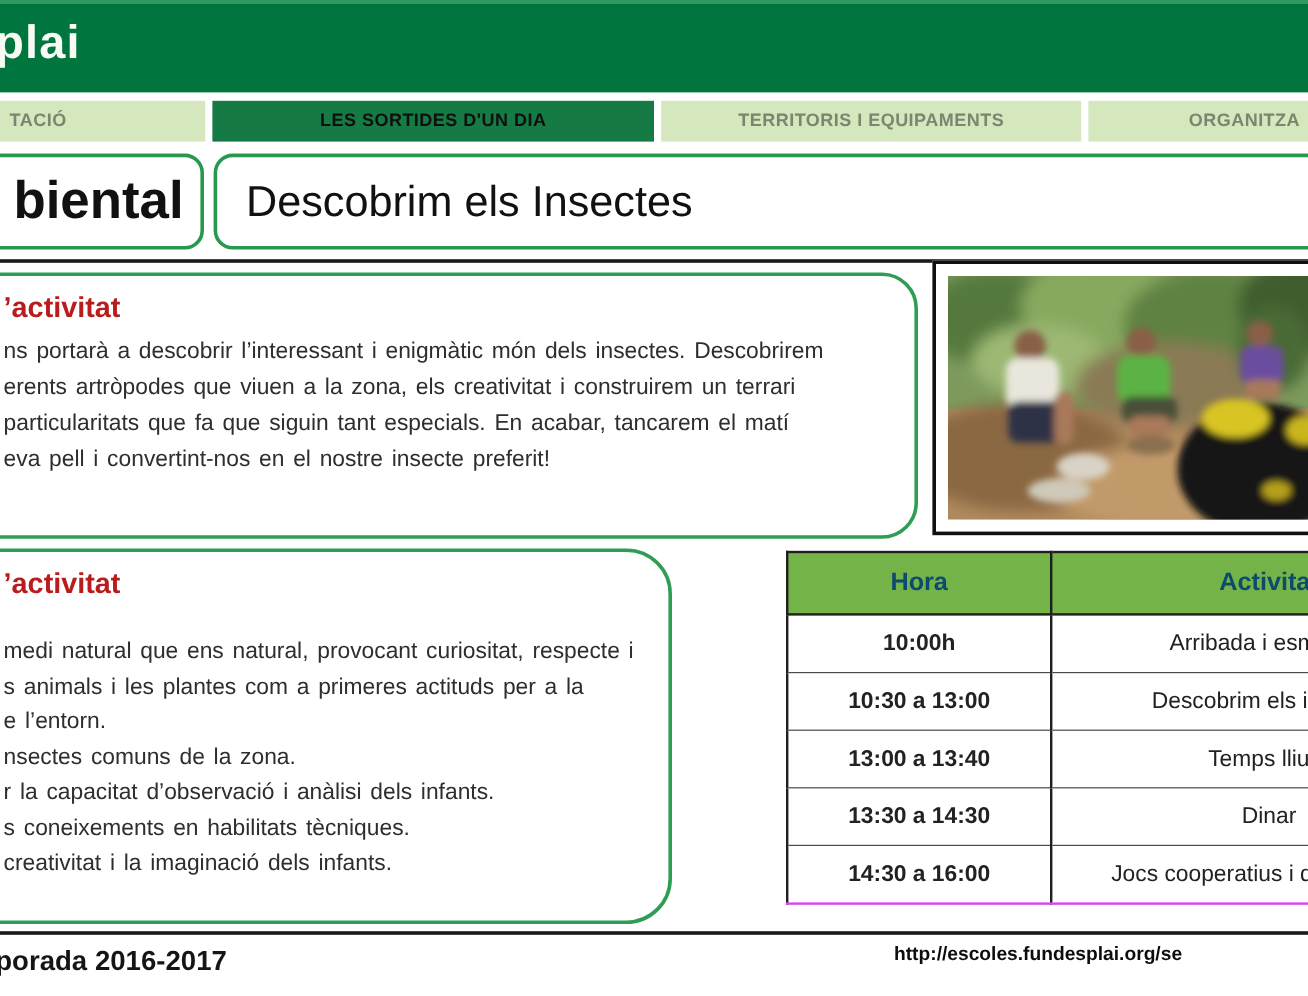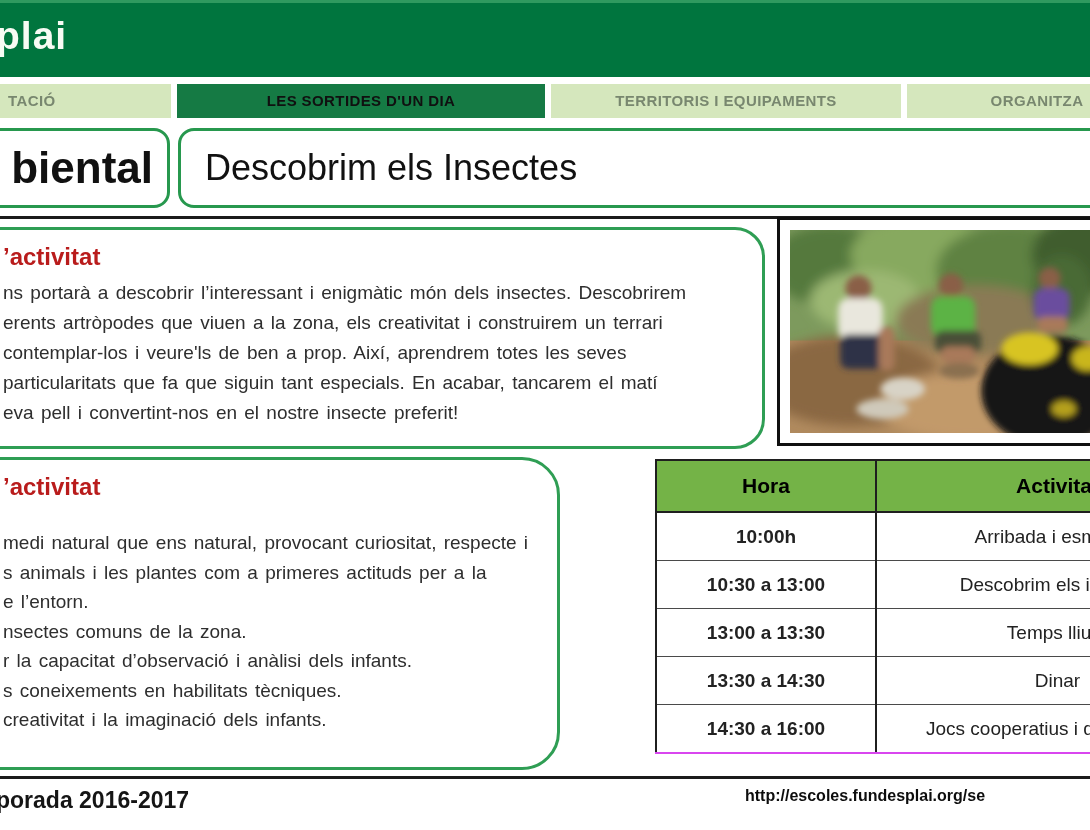--- a/index.html
+++ b/index.html
@@ -76,21 +76,21 @@
   
   table.schedule{
     position:absolute;left:655px;top:459px;width:585px;
     border-collapse:collapse;table-layout:fixed;background:#fff;
   }
   table.schedule col.c-time{width:220px;}
   table.schedule th,table.schedule td{
     text-align:center;vertical-align:middle;white-space:nowrap;overflow:visible;
   }
   table.schedule th{
-    height:48px;background:#74b347;color:#000000;
+    height:48px;background:#74b347;color:#0c4a6e;
     font-size:21px;font-weight:700;
     border:2px solid #1f1f1f;
   }
   table.schedule td{
     height:45px;font-size:19px;color:#222;
     border-left:2px solid #1f1f1f;border-right:2px solid #1f1f1f;
     border-top:1.5px solid #4a4a4a;border-bottom:1.5px solid #4a4a4a;
   }
   table.schedule td.time{font-weight:700;}
   table.schedule tr:last-child td{border-bottom:2px solid #d946ef;}
@@ -117,21 +117,20 @@
 <div class="titlebox right">Descobrim els Insectes</div>
 
 <div class="abs rule-black rule-top"></div>
 
 <section class="greenbox descbox">
   <div class="inner">
     <h2>’activitat</h2>
     <div class="pline-wrap">
       <div class="pline">ns portarà a descobrir l’interessant i enigmàtic món dels insectes. Descobrirem</div>
       <div class="pline">erents artròpodes que viuen a la zona, els creativitat i construirem un terrari</div>
-      <div class="pline">contemplar-los i veure'ls de ben a prop. Així, aprendrem totes les seves</div>
       <div class="pline">particularitats que fa que siguin tant especials.  En acabar, tancarem el matí</div>
       <div class="pline">eva pell i convertint-nos en el nostre insecte preferit!</div>
     </div>
   </div>
 </section>
 
 <figure class="photo">
   <svg viewBox="0 0 302 202" preserveAspectRatio="none" aria-hidden="true">
     <defs>
       <filter id="b6" x="-30%" y="-30%" width="160%" height="160%">
@@ -212,21 +211,21 @@
   <tbody>
     <tr>
       <td class="time">10:00h</td>
       <td class="act">Arribada i esmorzar</td>
     </tr>
     <tr>
       <td class="time">10:30 a 13:00</td>
       <td class="act">Descobrim els insectes</td>
     </tr>
     <tr>
-      <td class="time">13:00 a 13:30</td>
+      <td class="time">13:00 a 13:40</td>
       <td class="act">Temps lliure</td>
     </tr>
     <tr>
       <td class="time">13:30 a 14:30</td>
       <td class="act">Dinar</td>
     </tr>
     <tr>
       <td class="time">14:30 a 16:00</td>
       <td class="act">Jocs cooperatius i de simulació</td>
     </tr>

